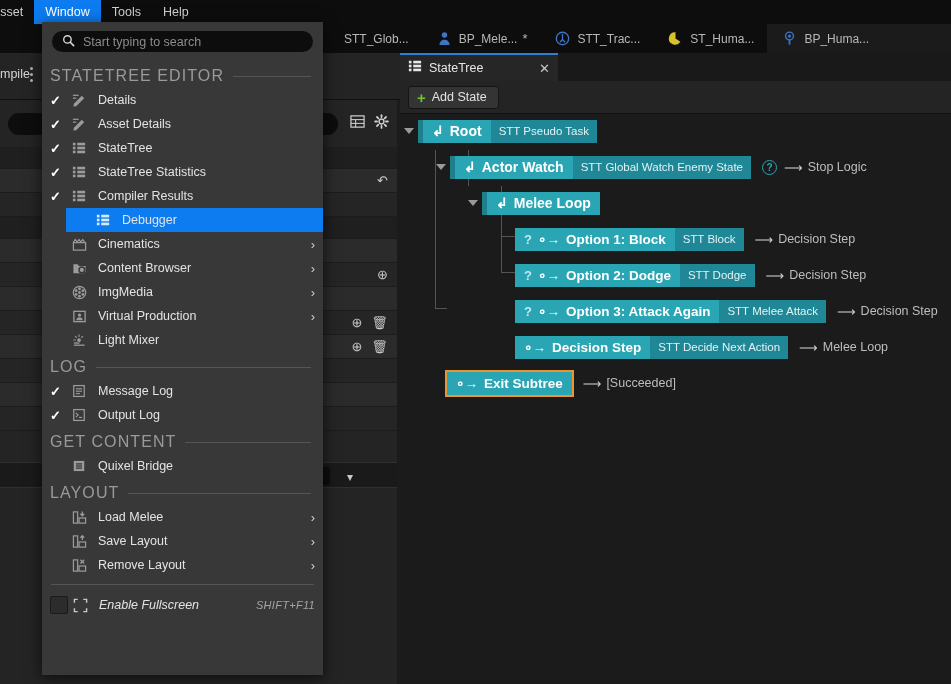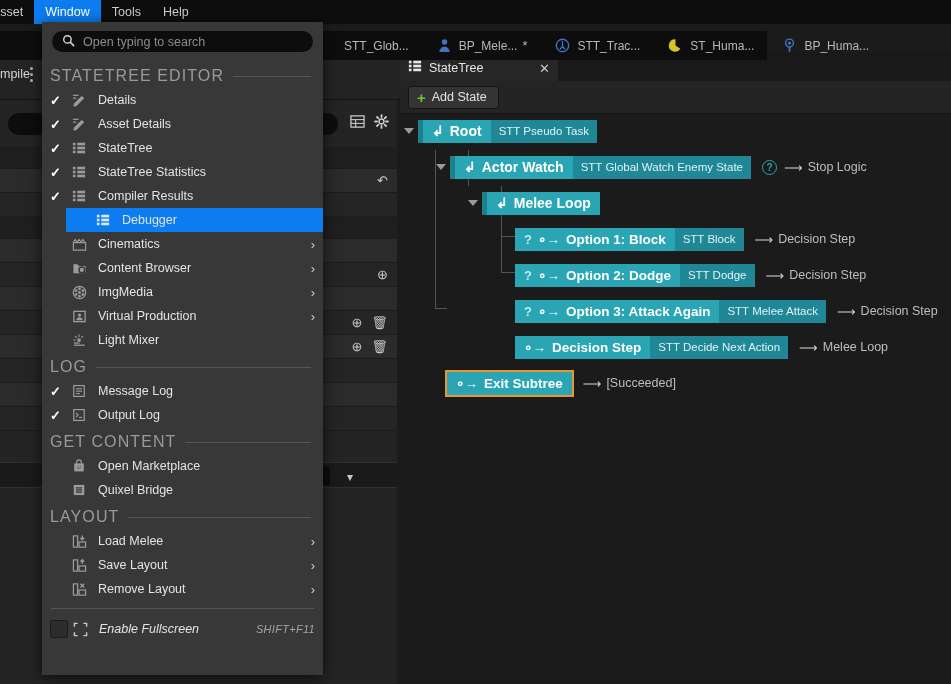--- a/index.html
+++ b/index.html
@@ -22,21 +22,21 @@
   .menubar-item {
     height: 24px; padding: 0 11px; display: flex; align-items: center;
     font-size: 12.5px; color: #cfcfcf; white-space: nowrap;
   }
   .menubar-item.clipped { padding-left: 0; margin-left: -8px; }
   .menubar-item.active { background: #0c7cf0; color: #ffffff; }
 
   
   .tabstrip {
     position: absolute; top: 24px; left: 0; width: 767px; height: 29px;
-    background: #0d0d0d; display: flex; align-items: center; z-index: 1; margin-top: 7px;
+    background: #0d0d0d; display: flex; align-items: center; z-index: 1;
   }
   .asset-tab {
     display: flex; align-items: center; gap: 7px;
     height: 29px; padding: 0 14px; font-size: 12px; color: #b8b8b8;
     white-space: nowrap;
   }
   .asset-tab .ticon { width: 15px; height: 15px; flex: 0 0 15px; display:block; }
   .asset-tab .dirty { color: #b8b8b8; font-size: 13px; margin-left: -2px; }
 
   
@@ -458,21 +458,21 @@
 
   <div class="menu">
     <div class="menu-search-wrap">
       <div class="menu-search">
         <span>
           <svg width="13" height="13" viewBox="0 0 16 16">
               <circle cx="6.7" cy="6.7" r="4.6" fill="none" stroke="#d6d6d6" stroke-width="1.7"></circle>
               <line x1="10.2" y1="10.2" x2="14.3" y2="14.3" stroke="#d6d6d6" stroke-width="2" stroke-linecap="round"></line>
             </svg>
         </span>
-        <span class="ph">Open typing to search</span>
+        <span class="ph">Start typing to search</span>
       </div>
     </div>
 
     <div class="section">
       <span class="section-label">STATETREE EDITOR</span>
       <span class="section-rule"></span>
     </div>
     <div class="mrow">
       <span class="check">✓</span>
       <span class="micon">
@@ -651,31 +651,20 @@
     </div>
 
     <div class="section">
       <span class="section-label">GET CONTENT</span>
       <span class="section-rule"></span>
     </div>
     <div class="mrow">
       <span class="check"></span>
       <span class="micon">
         <svg width="14" height="14" viewBox="0 0 16 16">
-            <rect x="2.5" y="5" width="11" height="9.2" fill="#9b9b9b"></rect>
-            <path d="M5.3 5 V3.6 a2.7 2.7 0 0 1 5.4 0 V5" fill="none" stroke="#9b9b9b" stroke-width="1.4"></path>
-            <text x="8" y="11.6" font-size="5.5" fill="#383838" text-anchor="middle" font-family="DejaVu Sans">U</text>
-          </svg>
-      </span>
-      <span class="mlabel">Open Marketplace</span>
-    </div>
-    <div class="mrow">
-      <span class="check"></span>
-      <span class="micon">
-        <svg width="14" height="14" viewBox="0 0 16 16">
             <rect x="2" y="2.2" width="12" height="11.6" fill="#9b9b9b"></rect>
             <line x1="4.5" y1="5.6" x2="11.5" y2="5.6" stroke="#383838" stroke-width="1.5"></line>
             <line x1="4.5" y1="8" x2="11.5" y2="8" stroke="#383838" stroke-width="1.5"></line>
             <line x1="4.5" y1="10.4" x2="11.5" y2="10.4" stroke="#383838" stroke-width="1.5"></line>
           </svg>
       </span>
       <span class="mlabel">Quixel Bridge</span>
     </div>
 
     <div class="section">

